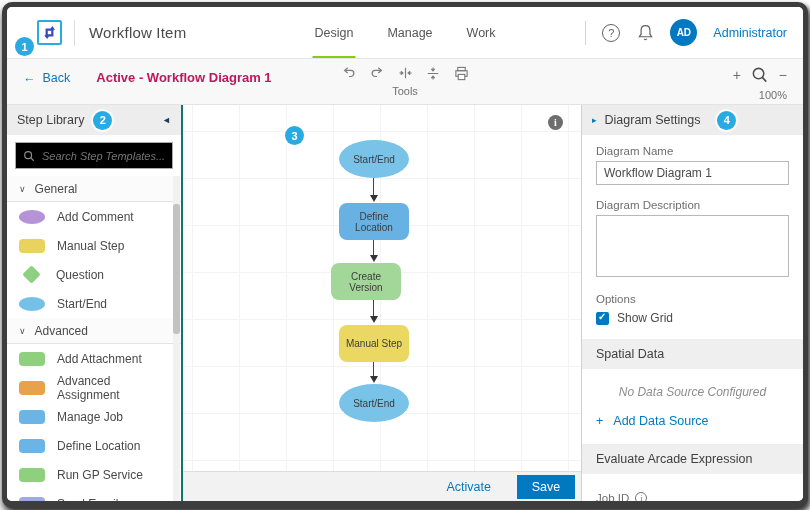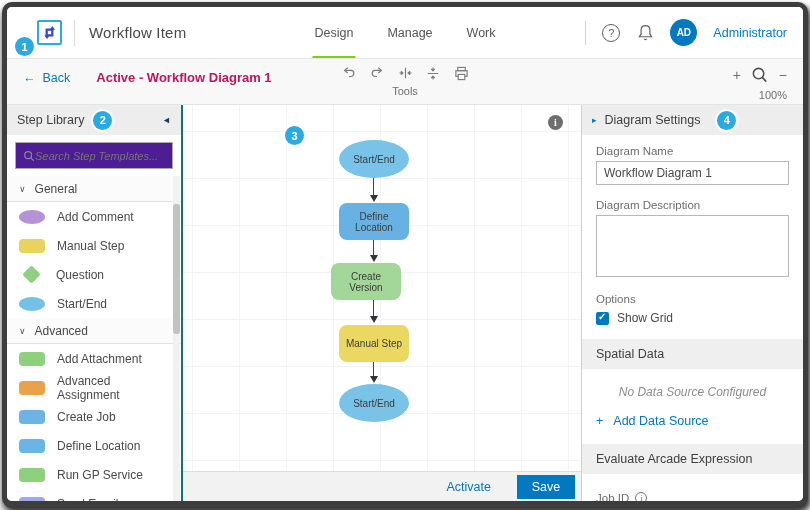--- a/index.html
+++ b/index.html
@@ -36,21 +36,21 @@
 
   
   .main { flex:1; display:flex; min-height:0; }
 
   
   .sidebar { width:176px; border-right:2px solid #0f766e; display:flex; flex-direction:column; background:#fff; }
   .panel-head { height:30px; background:#ededed; display:flex; align-items:center; padding:0 10px; font-size:12.5px; color:#3f3f3f; flex:0 0 auto; }
   .collapse-left { margin-left:auto; color:#1c3a5e; font-size:9px; cursor:pointer; }
   .badge { width:19px; height:19px; border-radius:50%; background:#29aae1; color:#fff; font-size:11px; font-weight:bold; display:flex; align-items:center; justify-content:center; box-shadow:0 0 0 2px rgba(255,255,255,.85); }
   .badge.inline { margin-left:9px; flex:0 0 auto; }
-  .search-wrap { margin:7px 8px; border:1px solid #ababab; background:#4c1d95; height:27px; display:flex; align-items:center; padding:0 7px; }
+  .search-wrap { margin:7px 8px; border:1px solid #ababab; background:#000000; height:27px; display:flex; align-items:center; padding:0 7px; gap:7px; }
   .search-input { border:none; outline:none; flex:1; font-size:11px; font-style:italic; color:#9a9a9a; width:100%; background:transparent; }
   .lib-list { flex:1; position:relative; overflow:hidden; }
   .lib-section-head { height:26px; display:flex; align-items:center; gap:9px; padding:0 12px; font-size:12px; color:#4a4a4a; border-bottom:1px solid #e2e2e2; background:#fbfbfb; cursor:pointer; }
   .chev { font-size:9px; color:#555; }
   .lib-item { height:29px; display:flex; align-items:center; gap:12px; padding:0 12px; cursor:pointer; }
   .lib-item .lbl { font-size:12px; color:#4a4a4a; }
   .shp { flex:0 0 auto; }
   .shp.ellipse { width:26px; height:14px; border-radius:50%; }
   .shp.rrect { width:26px; height:14px; border-radius:4px; }
   .shp.diamond { width:13px; height:13px; transform:rotate(45deg) ; border-radius:2px; margin:0 6px; }
@@ -246,21 +246,21 @@
           <div class="lib-item">
             <span class="shp rrect" style="background: rgb(143, 208, 127);"></span>
             <span class="lbl">Add Attachment</span>
           </div>
           <div class="lib-item">
             <span class="shp rrect" style="background: rgb(233, 162, 76);"></span>
             <span class="lbl">Advanced Assignment</span>
           </div>
           <div class="lib-item">
             <span class="shp rrect" style="background: rgb(106, 181, 230);"></span>
-            <span class="lbl">Create Job</span>
+            <span class="lbl">Manage Job</span>
           </div>
           <div class="lib-item">
             <span class="shp rrect" style="background: rgb(106, 181, 230);"></span>
             <span class="lbl">Define Location</span>
           </div>
           <div class="lib-item">
             <span class="shp rrect" style="background: rgb(143, 208, 127);"></span>
             <span class="lbl">Run GP Service</span>
           </div>
           <div class="lib-item">

